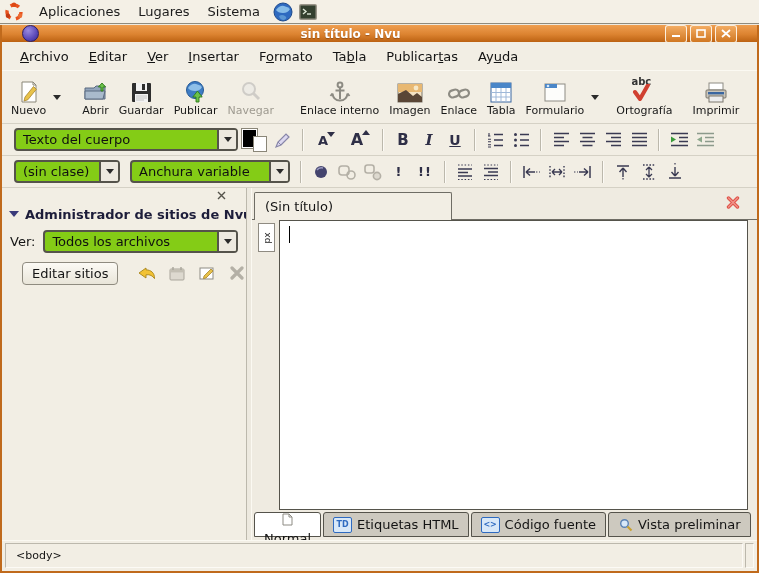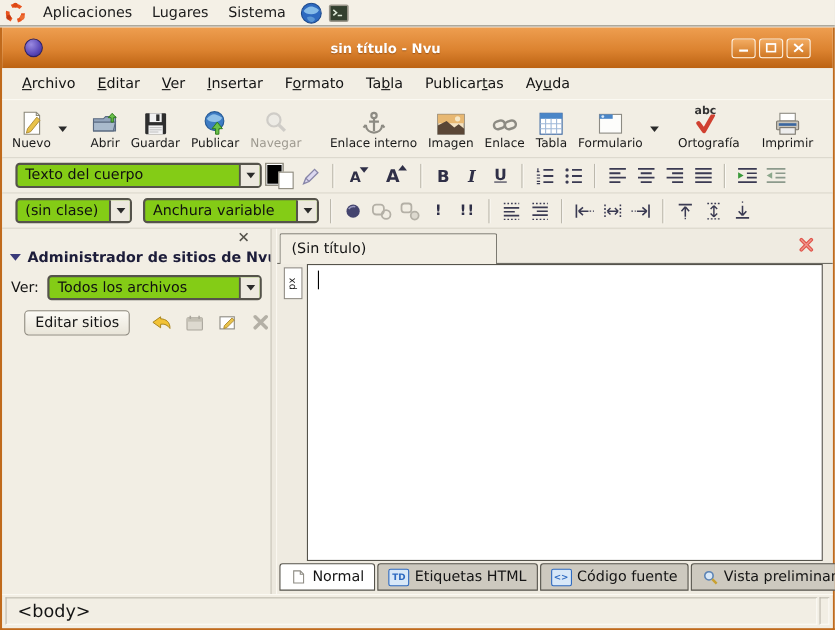--- a/index.html
+++ b/index.html
@@ -8,21 +8,21 @@
   
   .gpanel{position:absolute;top:0;left:0;width:759px;height:24px;background:#F4F0E6;
     border-bottom:1px solid #8f8b7e;display:flex;align-items:center;box-sizing:border-box;}
   .gpanel .plogo{width:20px;height:20px;margin:0 6px 0 4px;}
   .pmenu{font-size:13px;color:#1b1b1b;padding:0 9px;height:24px;display:flex;align-items:center;cursor:default;}
   .picon{width:21px;height:21px;margin-left:4px;display:flex;align-items:center;justify-content:center;}
   
   .window{position:absolute;top:25px;left:0;width:759px;height:548px;box-sizing:border-box;
     border-left:2px solid #C06A1C;border-right:2px solid #C06A1C;border-bottom:2px solid #C06A1C;
     background:#F2EEE4;display:flex;flex-direction:column;}
-  .titlebar{height:37px;background:linear-gradient(#EE9E50,#DC8330 55%,#BC6212);
+  .titlebar{height:17px;background:linear-gradient(#EE9E50,#DC8330 55%,#BC6212);
     display:flex;align-items:center;padding:0 20px;flex:0 0 auto;}
   .title-icon{width:15px;height:15px;border-radius:50%;
     background:radial-gradient(circle at 35% 30%,#9a8ae0,#5a48b8 60%,#38288a);border:1px solid #2a1f66;}
   .title-text{flex:1;text-align:center;color:#fff;font-weight:bold;font-size:12px;
     text-shadow:0 1px 1px rgba(90,40,0,.45);}
   .win-btns{display:flex;}
   .win-btn{width:20px;height:16px;margin-left:3px;border:1px solid rgba(255,250,240,.9);border-radius:3px;
     background:linear-gradient(#F3AC62,#D07722);display:flex;align-items:center;justify-content:center;}
   
   .menubar{height:28px;display:flex;align-items:center;padding-left:8px;background:#F2EEE4;flex:0 0 auto;}
@@ -97,30 +97,30 @@
     font-size:10px;line-height:14px;color:#1a1a1a;box-shadow:inset 0 0 0 1px #E8E4DA;}
   .edit-row{flex:1;display:flex;padding-left:6px;min-height:0;}
   .v-ruler{width:15px;height:27px;margin-top:3px;background:#fff;border:1px solid #8F8B82;
     display:flex;align-items:center;justify-content:center;flex:0 0 auto;}
   .v-ruler span{transform:rotate(-90deg);font-size:9px;color:#1a1a1a;}
   .canvas{flex:1;margin-left:4px;margin-right:9px;background:#fff;border:1px solid #55534B;position:relative;}
   .caret{position:absolute;left:9px;top:5px;width:1px;height:17px;background:#000;}
   .mode-tabs{height:25px;display:flex;align-items:stretch;padding:2px 0 3px 2px;gap:2px;flex:0 0 auto;}
   .mode-tab{display:flex;align-items:center;gap:5px;padding:0 9px;font-size:13px;color:#141414;
     border:1px solid #55534B;border-radius:3px 3px 0 0;background:#CDC9BF;white-space:nowrap;}
-  .mode-tab.active{background:#fff;}
+  .mode-tab.active{background:#fff;flex-direction:column;}
   .mini-ico{width:15px;height:14px;display:flex;align-items:center;justify-content:center;
     font-size:8px;font-weight:bold;color:#2E6AC0;}
   .mini-frame{border:1px solid #2E6AC0;background:#D8E8F8;border-radius:2px;padding:0 1px;line-height:11px;}
   
   .statusbar{height:30px;flex:0 0 auto;background:#F2EEE4;border-top:1px solid #FBF9F2;
     display:flex;align-items:center;position:relative;}
   .status-inner{position:absolute;left:3px;right:14px;top:2px;bottom:3px;
     border:1px solid;border-color:#BCB8AC #FCFAF5 #FCFAF5 #BCB8AC;display:flex;align-items:center;padding-left:10px;
-    font-size:16px;color:#141414;}
+    font-size:11px;color:#141414;}
   .grip{position:absolute;right:3px;top:2px;bottom:3px;width:7px;
     border:1px solid;border-color:#BCB8AC #FCFAF5 #FCFAF5 #BCB8AC;}
   svg{display:block;}
 </style>
 </head>
 <body>
 
 <div id="screen">
 
   <div class="gpanel">

